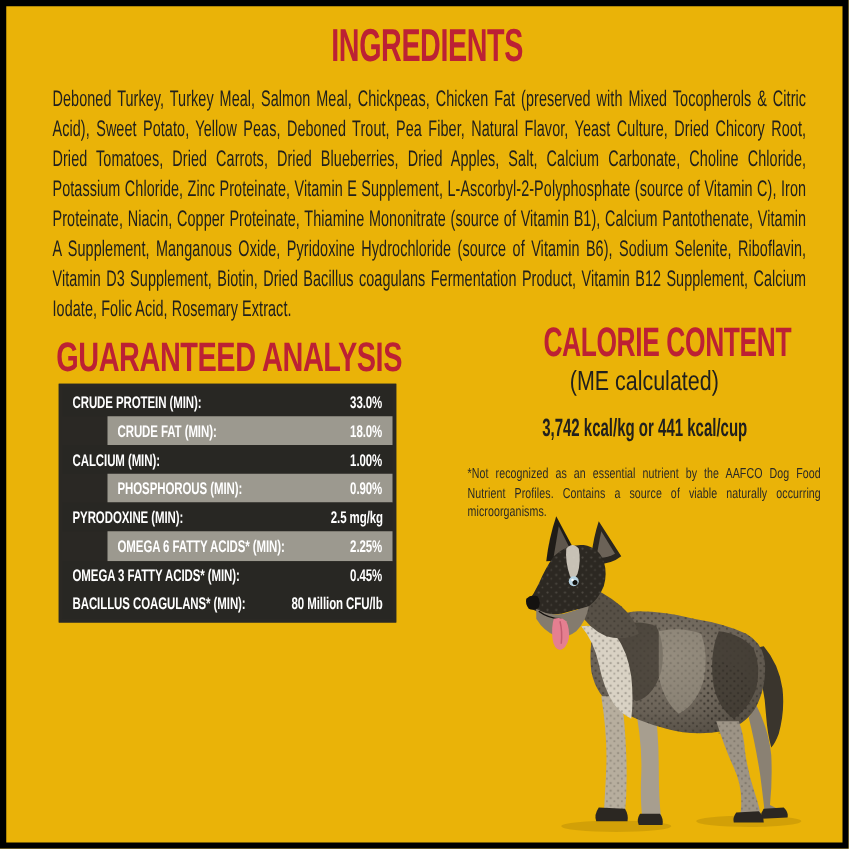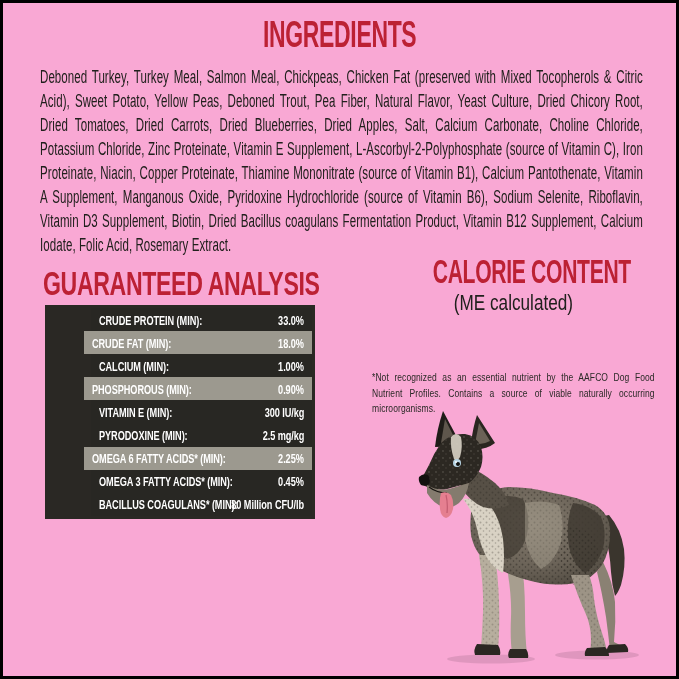--- a/index.html
+++ b/index.html
@@ -1,18 +1,18 @@
 <!DOCTYPE html>
 <html><head>
 <meta charset="utf-8">
 <style>
   html,body{margin:0;padding:0;background:#cfcfcb;}
   .page{
     position:relative;width:679px;height:679px;overflow:hidden;
-    background:#f9a8d4;border:3px solid #000000;box-sizing:border-box;
+    background:#eab308;border:5px solid #000000;box-sizing:border-box;
     font-family:"Liberation Sans",sans-serif;color:#211f1c;
   }
   .red{color:#bc2134;}
   .title{
     position:absolute;font-weight:bold;letter-spacing:-0.5px;white-space:nowrap;
   }
   .title .cond{display:inline-block;}
   
   .ing-title{top:13px;left:0;width:673px;text-align:center;font-size:37px;line-height:38px;}
   .ing-title .cond{transform:scaleX(0.62);transform-origin:center;}
@@ -24,21 +24,21 @@
     letter-spacing:0.1px;
   }
   
   .ga-title{top:264px;left:40px;font-size:33px;line-height:34px;}
   .ga-title .cond{transform:scaleX(0.70);transform-origin:left center;}
   .ga-table{
     position:absolute;top:302px;left:42px;width:270px;box-sizing:border-box;
     border:3px solid #2a2824;background:#2a2824;
   }
   .ga-row{position:relative;height:23.1px;overflow:hidden;}
-  .ga-row.dark{background:#282723;margin-left:43px;}
+  .ga-row.dark{background:#282723;}
   .ga-row.gray{background:#9c998f;margin-left:36px;}
   .ga-row .lbl,.ga-row .val{
     position:absolute;top:50%;white-space:nowrap;color:#ffffff;
     font-weight:bold;font-size:13.5px;letter-spacing:-0.1px;
   }
   .ga-row .lbl{left:8px;transform:translateY(-50%) scaleX(0.68);transform-origin:left center;}
   .ga-row .val{right:8px;transform:translateY(-50%) scaleX(0.68);transform-origin:right center;}
   
   .cc-title{top:252px;left:374px;width:272px;text-align:left;font-size:33px;line-height:34px;}
   .cc-title .cond{transform:scaleX(0.64);transform-origin:center;}
@@ -86,24 +86,20 @@
       </div>
       <div class="ga-row dark">
         <span class="lbl">CALCIUM (MIN):</span>
         <span class="val">1.00%</span>
       </div>
       <div class="ga-row gray">
         <span class="lbl">PHOSPHOROUS (MIN):</span>
         <span class="val">0.90%</span>
       </div>
       <div class="ga-row dark">
-        <span class="lbl">VITAMIN E (MIN):</span>
-        <span class="val">300 IU/kg</span>
-      </div>
-      <div class="ga-row dark">
         <span class="lbl">PYRODOXINE (MIN):</span>
         <span class="val">2.5 mg/kg</span>
       </div>
       <div class="ga-row gray">
         <span class="lbl">OMEGA 6 FATTY ACIDS* (MIN):</span>
         <span class="val">2.25%</span>
       </div>
       <div class="ga-row dark">
         <span class="lbl">OMEGA 3 FATTY ACIDS* (MIN):</span>
         <span class="val">0.45%</span>
@@ -115,20 +111,23 @@
     </div>
 
   <div class="title red cc-title">
     <span class="cond">CALORIE CONTENT</span>
   </div>
 
   <div class="cc-sub">
     <span class="cond">(ME calculated)</span>
   </div>
 
+  <div class="cc-kcal">
+    <span class="cond">3,742 kcal/kg or 441 kcal/cup</span>
+  </div>
 
   <div class="cc-note">*Not recognized as an essential nutrient by the AAFCO Dog Food Nutrient Profiles. Contains a source of viable naturally occurring microorganisms.</div>
 
   <svg class="dog" viewBox="0 0 228 260" xmlns="http://www.w3.org/2000/svg">
     <defs>
       <radialGradient id="coat" cx="45%" cy="38%" r="75%">
         <stop offset="0%" stop-color="#847b6e"></stop>
         <stop offset="60%" stop-color="#6a6257"></stop>
         <stop offset="100%" stop-color="#4b453c"></stop>
       </radialGradient>

